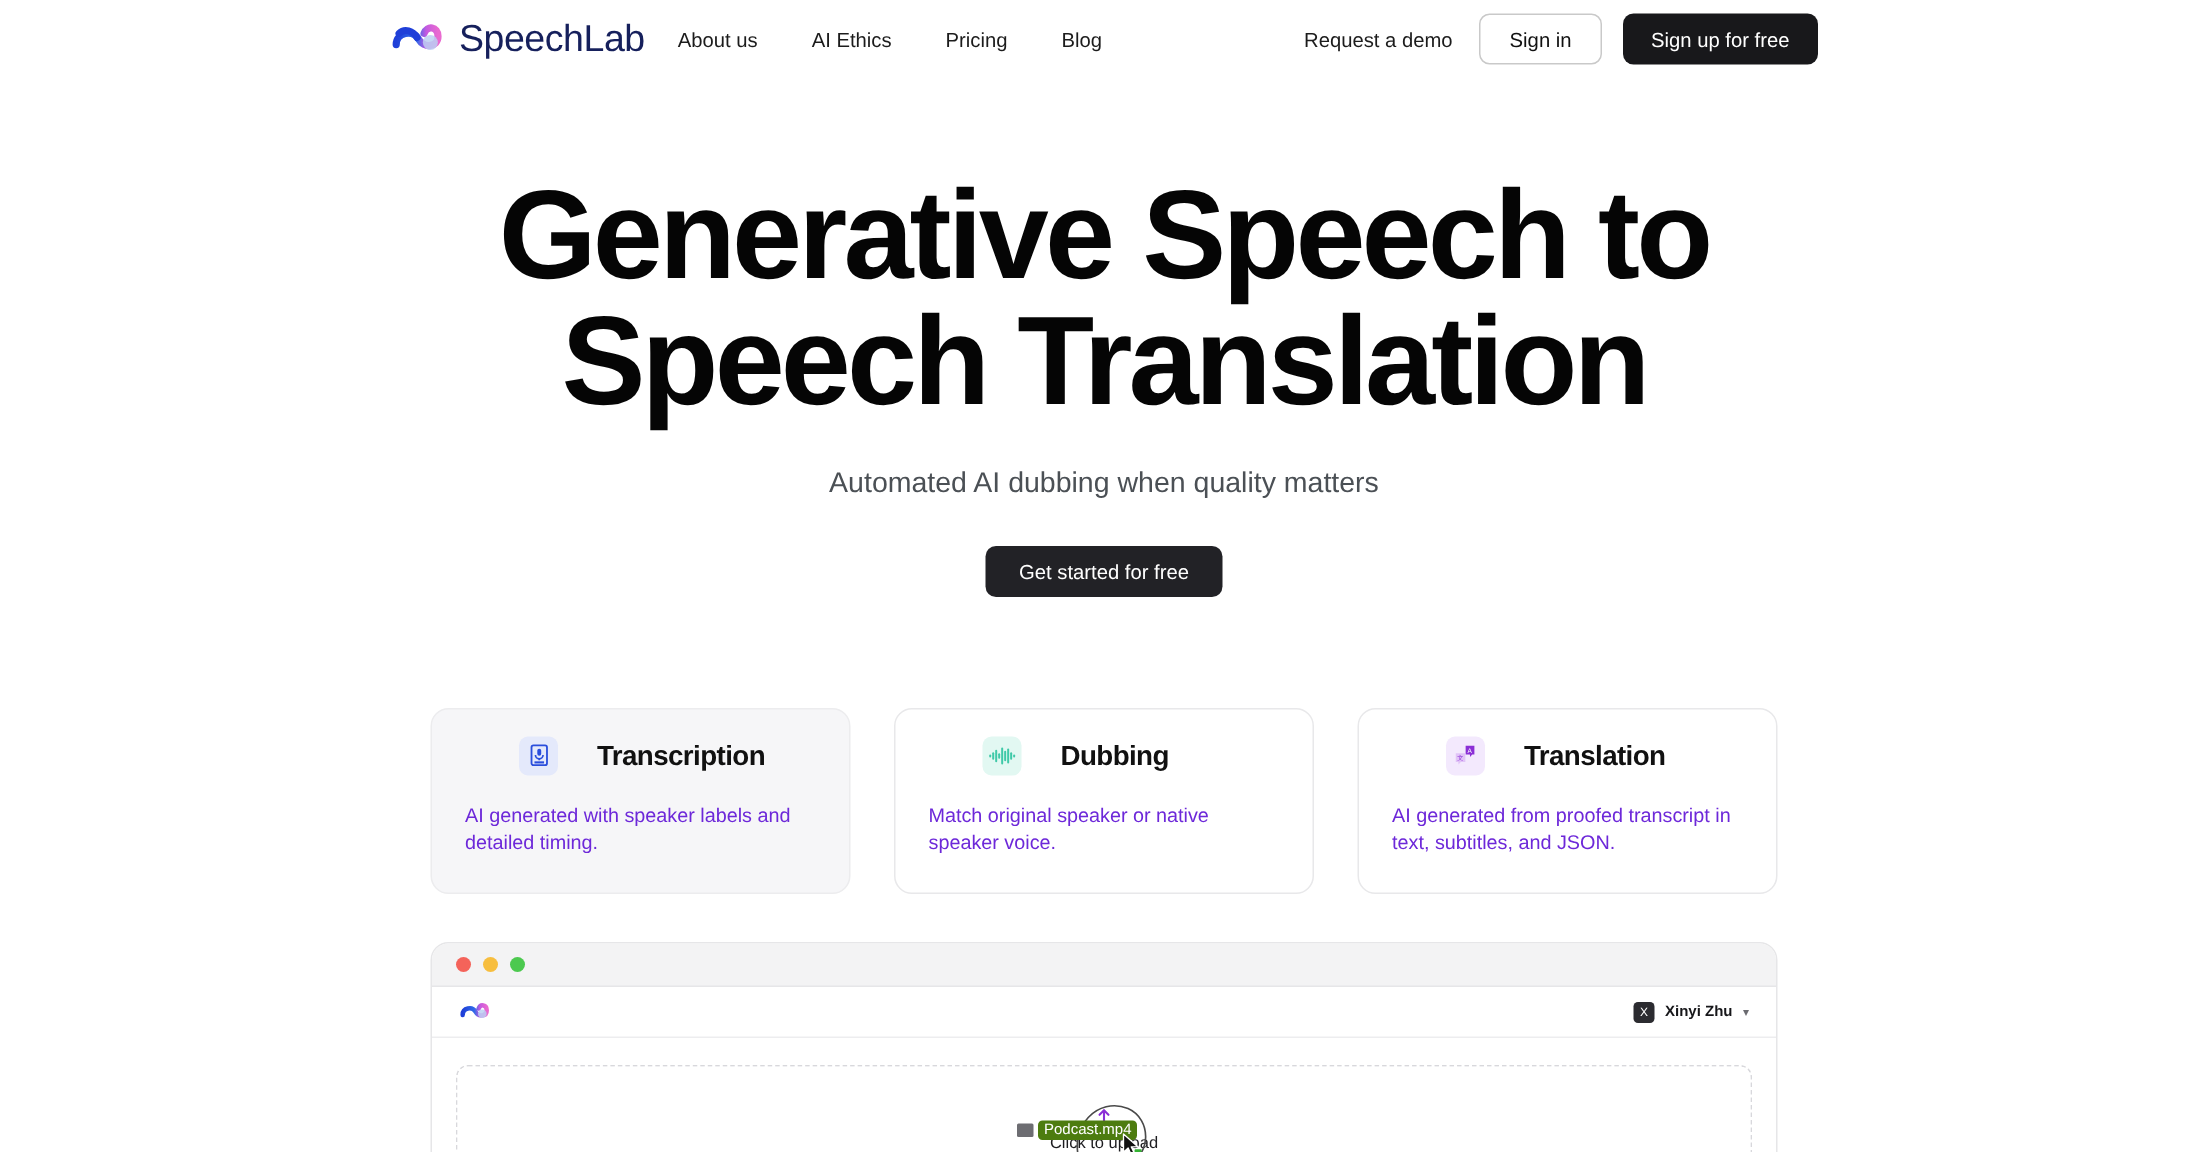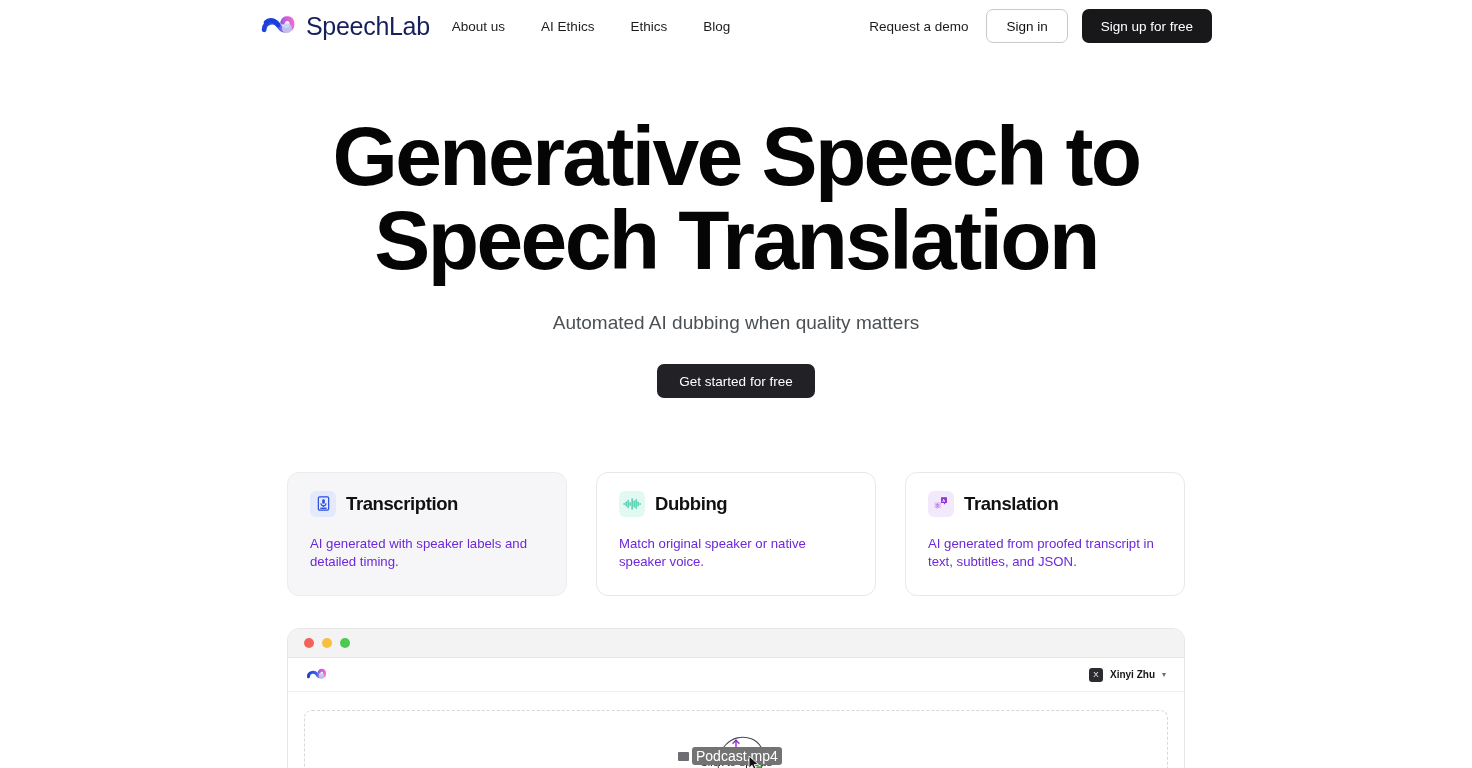--- a/index.html
+++ b/index.html
@@ -126,21 +126,21 @@
   }
   .card {
     width: 280px;
     height: 124px;
     border-radius: 12px;
     border: 1px solid #e8e8ea;
     background: #fff;
     padding: 18px 22px;
   }
   .card.active { background: #f6f6f8; border-color: #ececee; }
-  .card-head { display: flex; align-items: center; gap: 10px; }
+  .card-head { display: flex; align-items: center; gap: 26px; margin-left: 36px; }
   .card-icon {
     width: 26px; height: 26px;
     border-radius: 6px;
     display: flex; align-items: center; justify-content: center;
     flex: none;
   }
   .ic-blue   { background: #e4e9fb; }
   .ic-purple { background: #f3e9fd; }
   .ic-teal   { background: #e2f8f2; }
   .card-title {
@@ -221,23 +221,23 @@
     display: flex; align-items: center; gap: 3px;
     z-index: 4;
   }
   .chip-file-icon {
     width: 11px; height: 9px;
     background: #6d6d72;
     border-radius: 1px;
     display: inline-block;
   }
   .chip-text {
-    background: #737373;
+    background: #4d7c0f;
     color: #fff;
-    font-size: 14px;
+    font-size: 10px;
     padding: 1px 4px;
     border-radius: 3px;
     white-space: nowrap;
     text-align: center;
   }
   .cursor-arrow { position: absolute; left: 50%; top: 44px; transform: translateX(12px); z-index: 6; }
   .lasso { position: absolute; left: 50%; top: 18px; transform: translateX(-26px); z-index: 2; }
 </style>
 </head>
 <body>
@@ -256,21 +256,21 @@
       <path d="M4 18 C4 9, 16 7, 20 14 C24 21, 34 20, 34 12 C34 5, 26 4, 24 10" fill="none" stroke="url(#g1)" stroke-width="5.2" stroke-linecap="round"></path>
       <circle cx="28.5" cy="16.5" r="5.4" fill="#bcd0f2" opacity="0.85"></circle>
       <path d="M6 10 C10 6, 16 8, 19 13" fill="none" stroke="#1f3fd8" stroke-width="5" stroke-linecap="round"></path>
     </svg>
     <span class="brand-name">SpeechLab</span>
   </div>
 
   <div class="nav-links">
     <span class="nav-link">About us</span>
     <span class="nav-link">AI Ethics</span>
-    <span class="nav-link">Ethics</span>
+    <span class="nav-link">Pricing</span>
     <span class="nav-link">Blog</span>
   </div>
 
   <div class="nav-right">
     <span class="demo-link">Request a demo</span>
     <button class="btn-outline">Sign in</button>
     <button class="btn-dark">Sign up for free</button>
   </div>
 </div>
 

